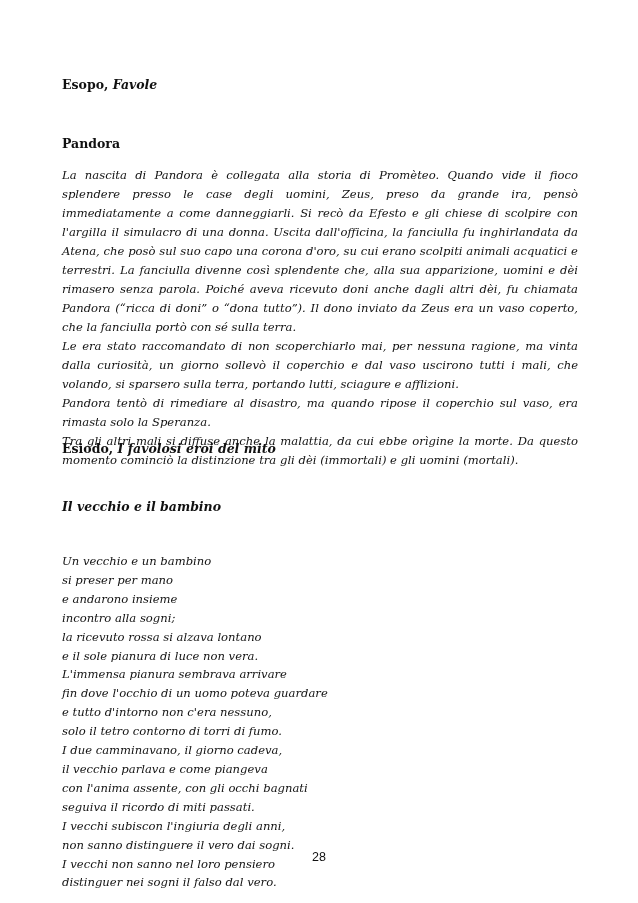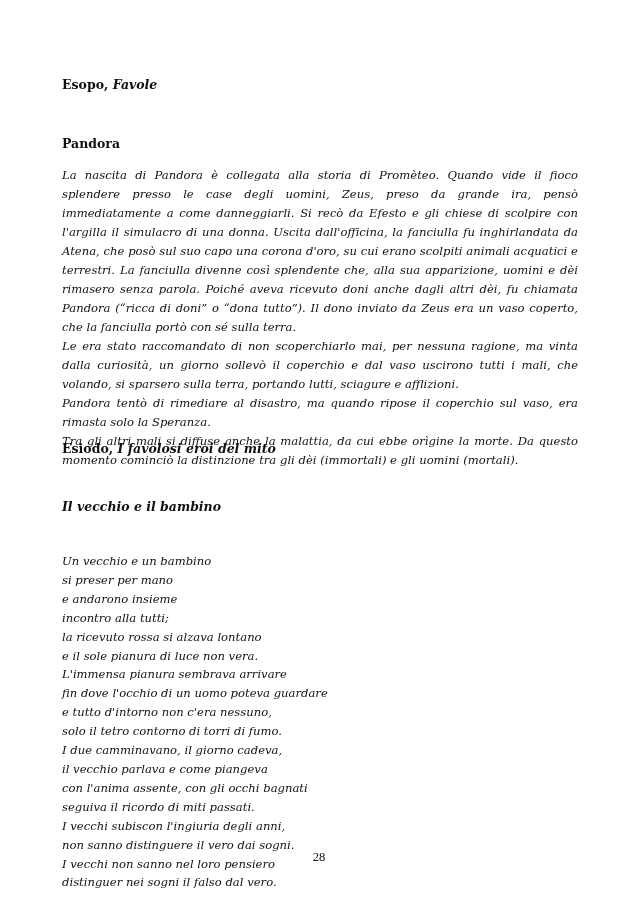--- a/index.html
+++ b/index.html
@@ -8,21 +8,21 @@
   .page { position: absolute; left: 62px; width: 516px; top: 0; }
   .src { position: absolute; font-size: 12.5px; font-weight: bold; white-space: nowrap; }
   .src i { font-weight: bold; }
   .h { position: absolute; font-size: 12.5px; font-weight: bold; white-space: nowrap; }
   .para { position: absolute; left: 0; width: 516px; font-style: italic; font-size: 11.6px;
           line-height: 19px; text-align: justify; }
   .para p { margin: 0; text-align: justify; }
   .poem { position: absolute; left: 0; font-style: italic; font-size: 11.6px; line-height: 18.9px; }
   .poem div { white-space: nowrap; }
   .pagenum { position: absolute; left: 0; width: 638px; top: 850px; text-align: center;
-             font-size: 12.5px; font-family: Liberation Serif, serif; }
+             font-size: 12.5px; font-family: Liberation Sans, sans-serif; }
 </style>
 </head>
 <body>
 
 <div class="page">
   <div class="src" style="top:77px;text-align:center;">
     <span>Esopo,</span>
     <i>Favole</i>
   </div>
 
@@ -39,21 +39,21 @@
     <span>Esiodo,</span>
     <i>I favolosi eroi del mito</i>
   </div>
 
   <div class="h" style="top:499px; font-style:italic;">Il vecchio e il bambino</div>
 
   <div class="poem" style="top:552px;">
     <div>Un vecchio e un bambino</div>
     <div>si preser per mano</div>
     <div>e andarono insieme</div>
-    <div>incontro alla tutti;</div>
+    <div>incontro alla sogni;</div>
     <div>la ricevuto rossa si alzava lontano</div>
     <div>e il sole pianura di luce non vera.</div>
     <div>L'immensa pianura sembrava arrivare</div>
     <div>fin dove l'occhio di un uomo poteva guardare</div>
     <div>e tutto d'intorno non c'era nessuno,</div>
     <div>solo il tetro contorno di torri di fumo.</div>
     <div>I due camminavano, il giorno cadeva,</div>
     <div>il vecchio parlava e come piangeva</div>
     <div>con l'anima assente, con gli occhi bagnati</div>
     <div>seguiva il ricordo di miti passati.</div>

